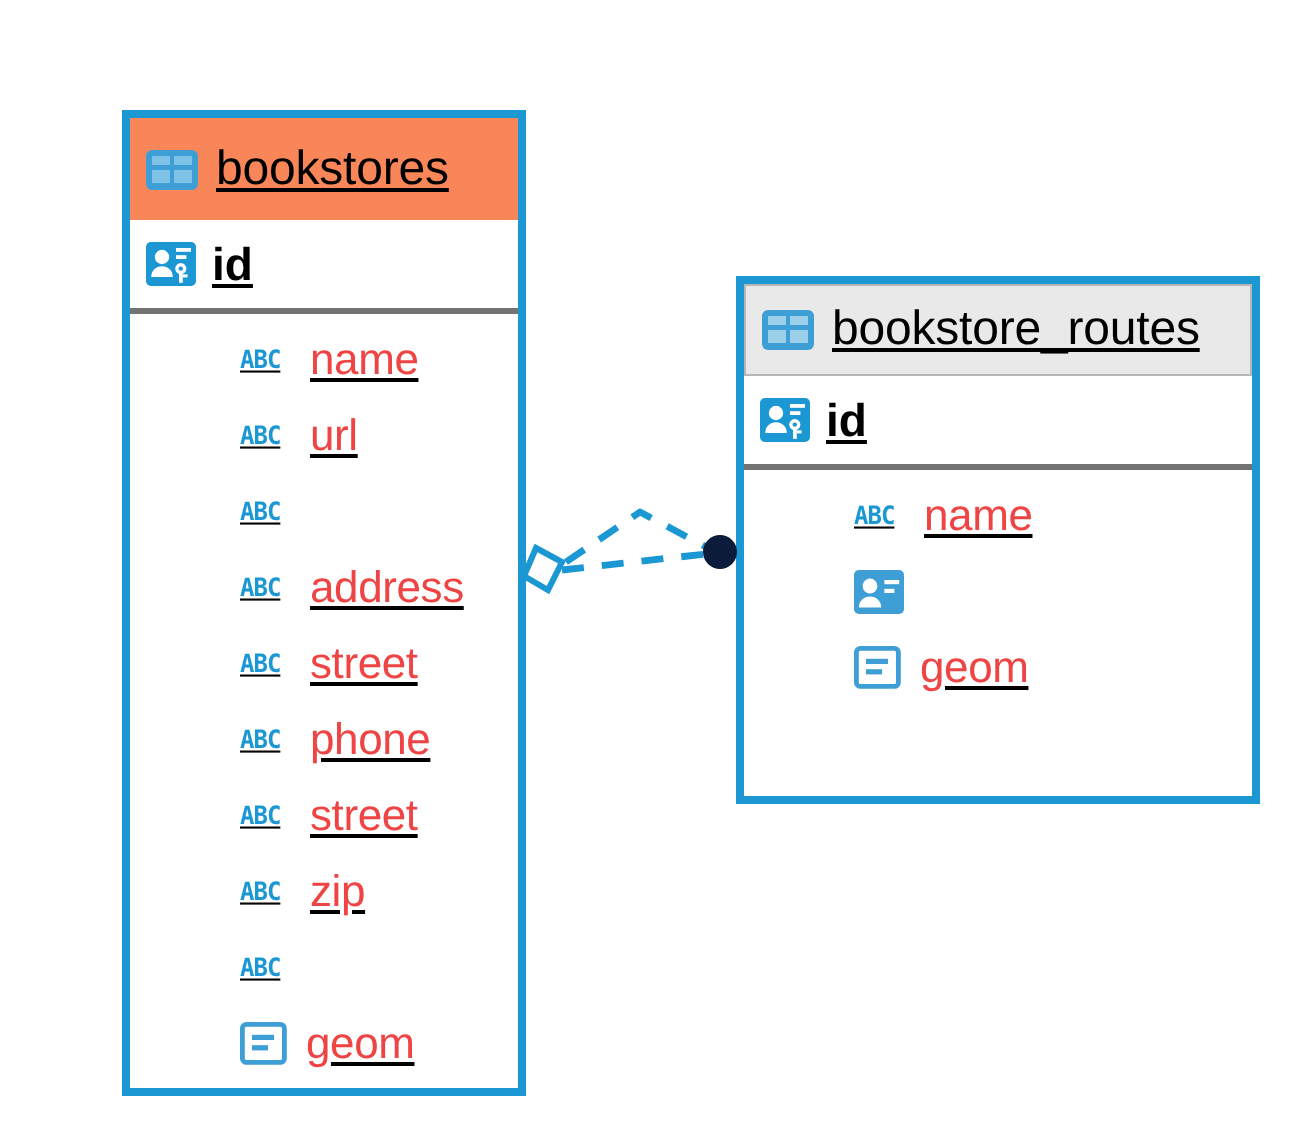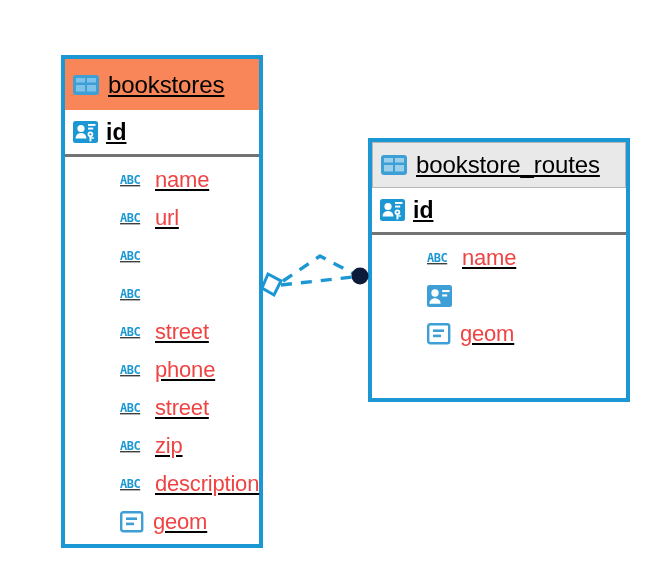--- a/index.html
+++ b/index.html
@@ -174,20 +174,21 @@
         <span class="icon abc-icon">ABC</span>
         <span class="field-label">url</span>
       </div>
 
       <div class="field-row">
         <span class="icon abc-icon">ABC</span>
       </div>
 
       <div class="field-row">
         <span class="icon abc-icon">ABC</span>
+        <span class="field-label">address</span>
       </div>
 
       <div class="field-row">
         <span class="icon abc-icon">ABC</span>
         <span class="field-label">street</span>
       </div>
 
       <div class="field-row">
         <span class="icon abc-icon">ABC</span>
         <span class="field-label">phone</span>
@@ -198,21 +199,20 @@
         <span class="field-label">street</span>
       </div>
 
       <div class="field-row">
         <span class="icon abc-icon">ABC</span>
         <span class="field-label">zip</span>
       </div>
 
       <div class="field-row">
         <span class="icon abc-icon">ABC</span>
-        <span class="field-label">description</span>
       </div>
 
       <div class="field-row">
         <span class="icon">
           <svg width="24" height="24" viewBox="0 0 24 24">
             <rect x="1.2" y="2.2" width="21" height="19" rx="2" fill="none" stroke="#3d9fd6" stroke-width="2.4"></rect>
             <rect x="6" y="7.4" width="11" height="2.6" fill="#3d9fd6"></rect>
             <rect x="6" y="12.6" width="8" height="2.6" fill="#3d9fd6"></rect>
           </svg>
         </span>

